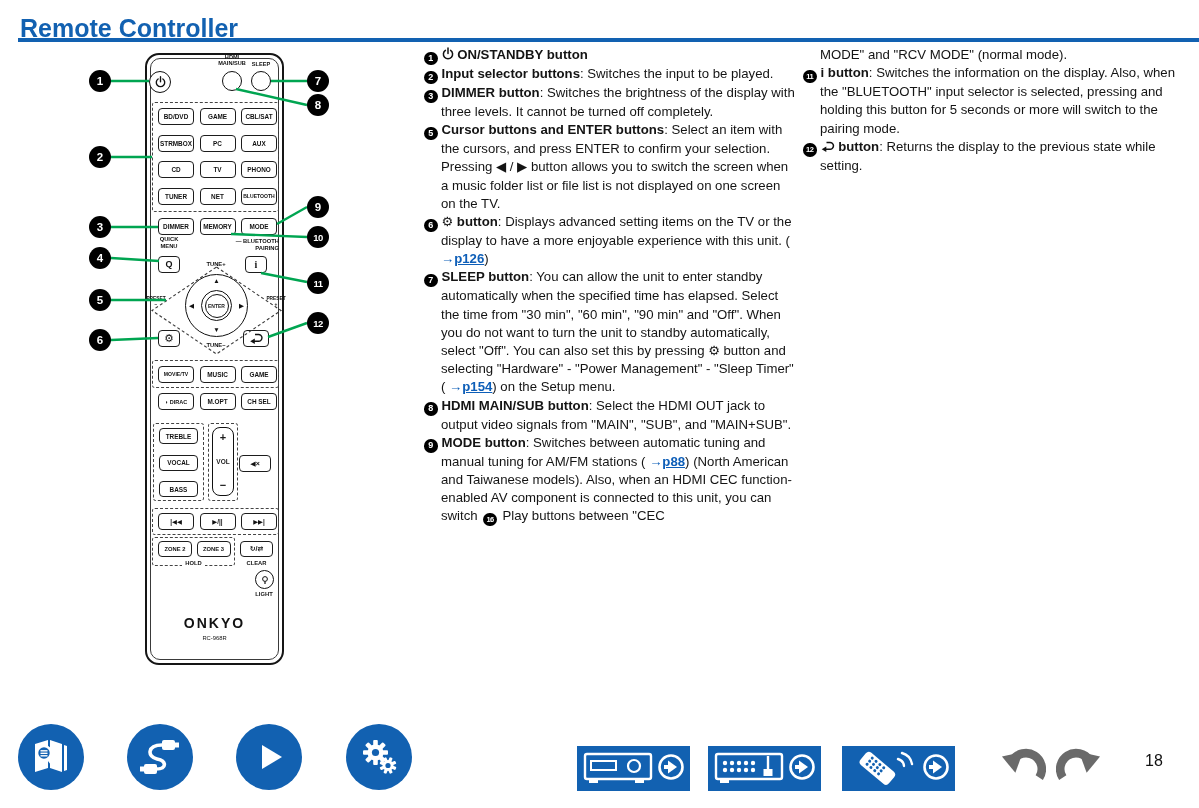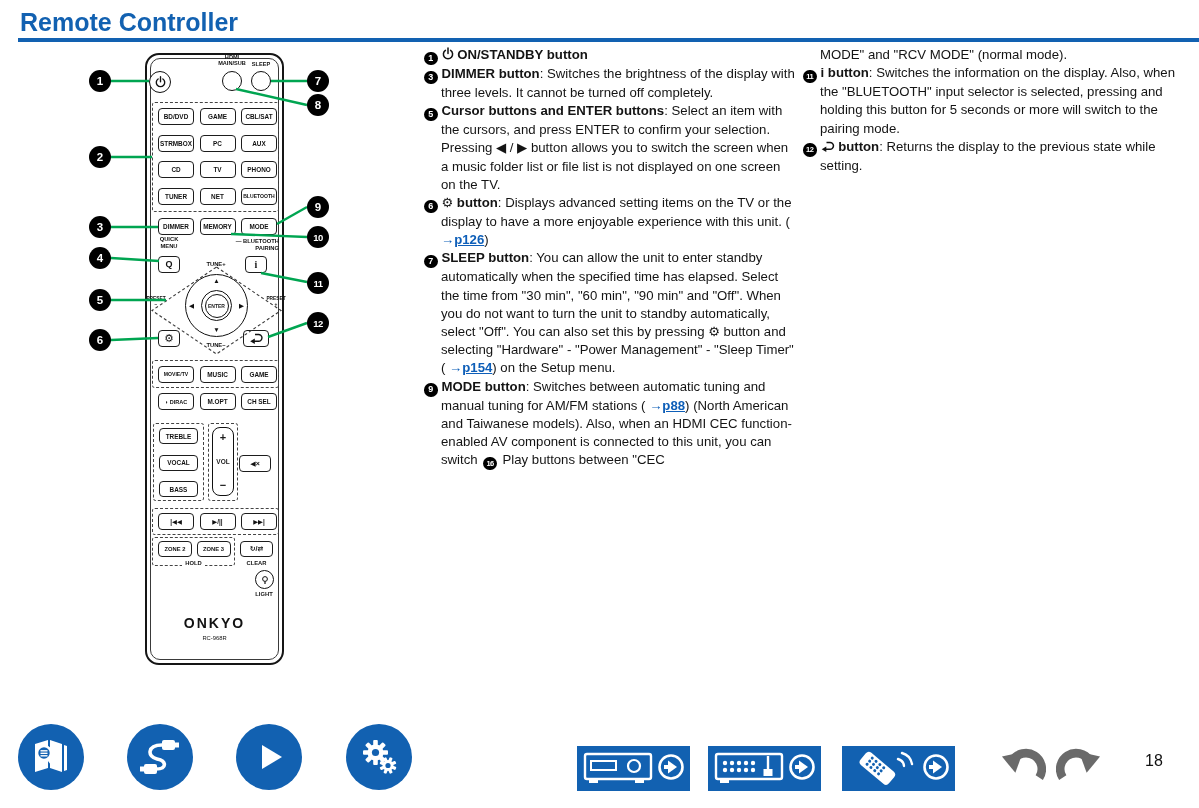--- a/index.html
+++ b/index.html
@@ -1,21 +1,21 @@
 <!DOCTYPE html>
 <html><head>
 <meta charset="utf-8">
 <style>
   html,body{margin:0;padding:0;}
   body{
     width:1199px;height:808px;position:relative;overflow:hidden;background:#fff;
     font-family:"Liberation Sans","DejaVu Sans",sans-serif;color:#1a1a1a;
   }
   
-  #page-title{position:absolute;left:20px;top:8px;font-size:25px;font-weight:bold;color:#1261b1;}
+  #page-title{position:absolute;left:20px;top:14px;font-size:25px;font-weight:bold;color:#1261b1;}
   #title-rule{position:absolute;left:18px;top:38px;width:1181px;height:4px;background:#1261b1;}
 
   
   #diagram{position:absolute;left:0;top:45px;width:420px;height:690px;}
   #diagram *{box-sizing:border-box;}
   #remote-body{position:absolute;left:145px;top:8px;width:139px;height:612px;
     border:2.2px solid #151515;border-radius:14px;background:#fff;}
   #remote-body::before{content:"";position:absolute;inset:3px;border:1px solid #3a3a3a;border-radius:10px;}
   .rbtn{border:1.2px solid #1d1d1d;border-radius:4px;background:#fff;display:flex;align-items:center;justify-content:center;
     font-size:6.4px;font-weight:bold;color:#111;height:17px;letter-spacing:0;white-space:nowrap;}
@@ -227,24 +227,26 @@
   <div class="co two" style="left:307px;top:181px;">10</div>
   <div class="co two" style="left:307px;top:227px;">11</div>
   <div class="co two" style="left:307px;top:267px;">12</div>
 </div>
 
 <div id="col1" class="desc-col">
     <div class="desc-item"><span class="nbadge">1</span><svg class="inline-ic" width="12" height="13" viewBox="0 0 12 13">
         <path d="M3.4 3.4 A4.6 4.6 0 1 0 8.6 3.4" fill="none" stroke="#111" stroke-width="1.5" stroke-linecap="round"></path>
         <line x1="6" y1="1" x2="6" y2="6.4" stroke="#111" stroke-width="1.5" stroke-linecap="round"></line>
       </svg><b> ON/STANDBY button</b></div>
+    <div class="desc-item"><span class="nbadge">2</span><b>Input selector buttons</b>: Switches the input to be played.</div>
     <div class="desc-item"><span class="nbadge">3</span><b>DIMMER button</b>: Switches the brightness of the display with three levels. It cannot be turned off completely.</div>
     <div class="desc-item"><span class="nbadge">5</span><b>Cursor buttons and ENTER buttons</b>: Select an item with the cursors, and press ENTER to confirm your selection. Pressing ◀ / ▶ button allows you to switch the screen when a music folder list or file list is not displayed on one screen on the TV.</div>
     <div class="desc-item"><span class="nbadge">6</span><span class="gear-g">⚙</span><b> button</b>: Displays advanced setting items on the TV or the display to have a more enjoyable experience with this unit. ( <span class="plink"><span>→</span><span class="pnum">p126</span></span>)</div>
     <div class="desc-item"><span class="nbadge">7</span><b>SLEEP button</b>: You can allow the unit to enter standby automatically when the specified time has elapsed. Select the time from "30 min", "60 min", "90 min" and "Off". When you do not want to turn the unit to standby automatically, select "Off". You can also set this by pressing <span class="gear-g">⚙</span> button and selecting "Hardware" - "Power Management" - "Sleep Timer" ( <span class="plink"><span>→</span><span class="pnum">p154</span></span>) on the Setup menu.</div>
+    <div class="desc-item"><span class="nbadge">8</span><b>HDMI MAIN/SUB button</b>: Select the HDMI OUT jack to output video signals from "MAIN", "SUB", and "MAIN+SUB".</div>
     <div class="desc-item"><span class="nbadge">9</span><b>MODE button</b>: Switches between automatic tuning and manual tuning for AM/FM stations ( <span class="plink"><span>→</span><span class="pnum">p88</span></span>) (North American and Taiwanese models). Also, when an HDMI CEC function-enabled AV component is connected to this unit, you can switch <span class="nbadge two" style="margin: 0px 2px;">16</span> Play buttons between "CEC</div>
   </div>
 <div id="col2" class="desc-col">
     <div class="desc-item cont">MODE" and "RCV MODE" (normal mode).</div>
     <div class="desc-item"><span class="nbadge two">11</span><b>i</b><b>  button</b>: Switches the information on the display. Also, when the "BLUETOOTH" input selector is selected, pressing and holding this button for 5 seconds or more will switch to the pairing mode.</div>
     <div class="desc-item"><span class="nbadge two">12</span><svg class="inline-ic" width="14" height="11" viewBox="0 0 13 11">
         <path d="M3 8.2 H8 A3.4 3.4 0 1 0 8 1.5 H5" fill="none" stroke="#111" stroke-width="1.5"></path>
         <polygon points="0.2,8.2 4.8,5.5 4.8,10.9" fill="#111"></polygon>
       </svg><b> button</b>: Returns the display to the previous state while setting.</div>
   </div>

